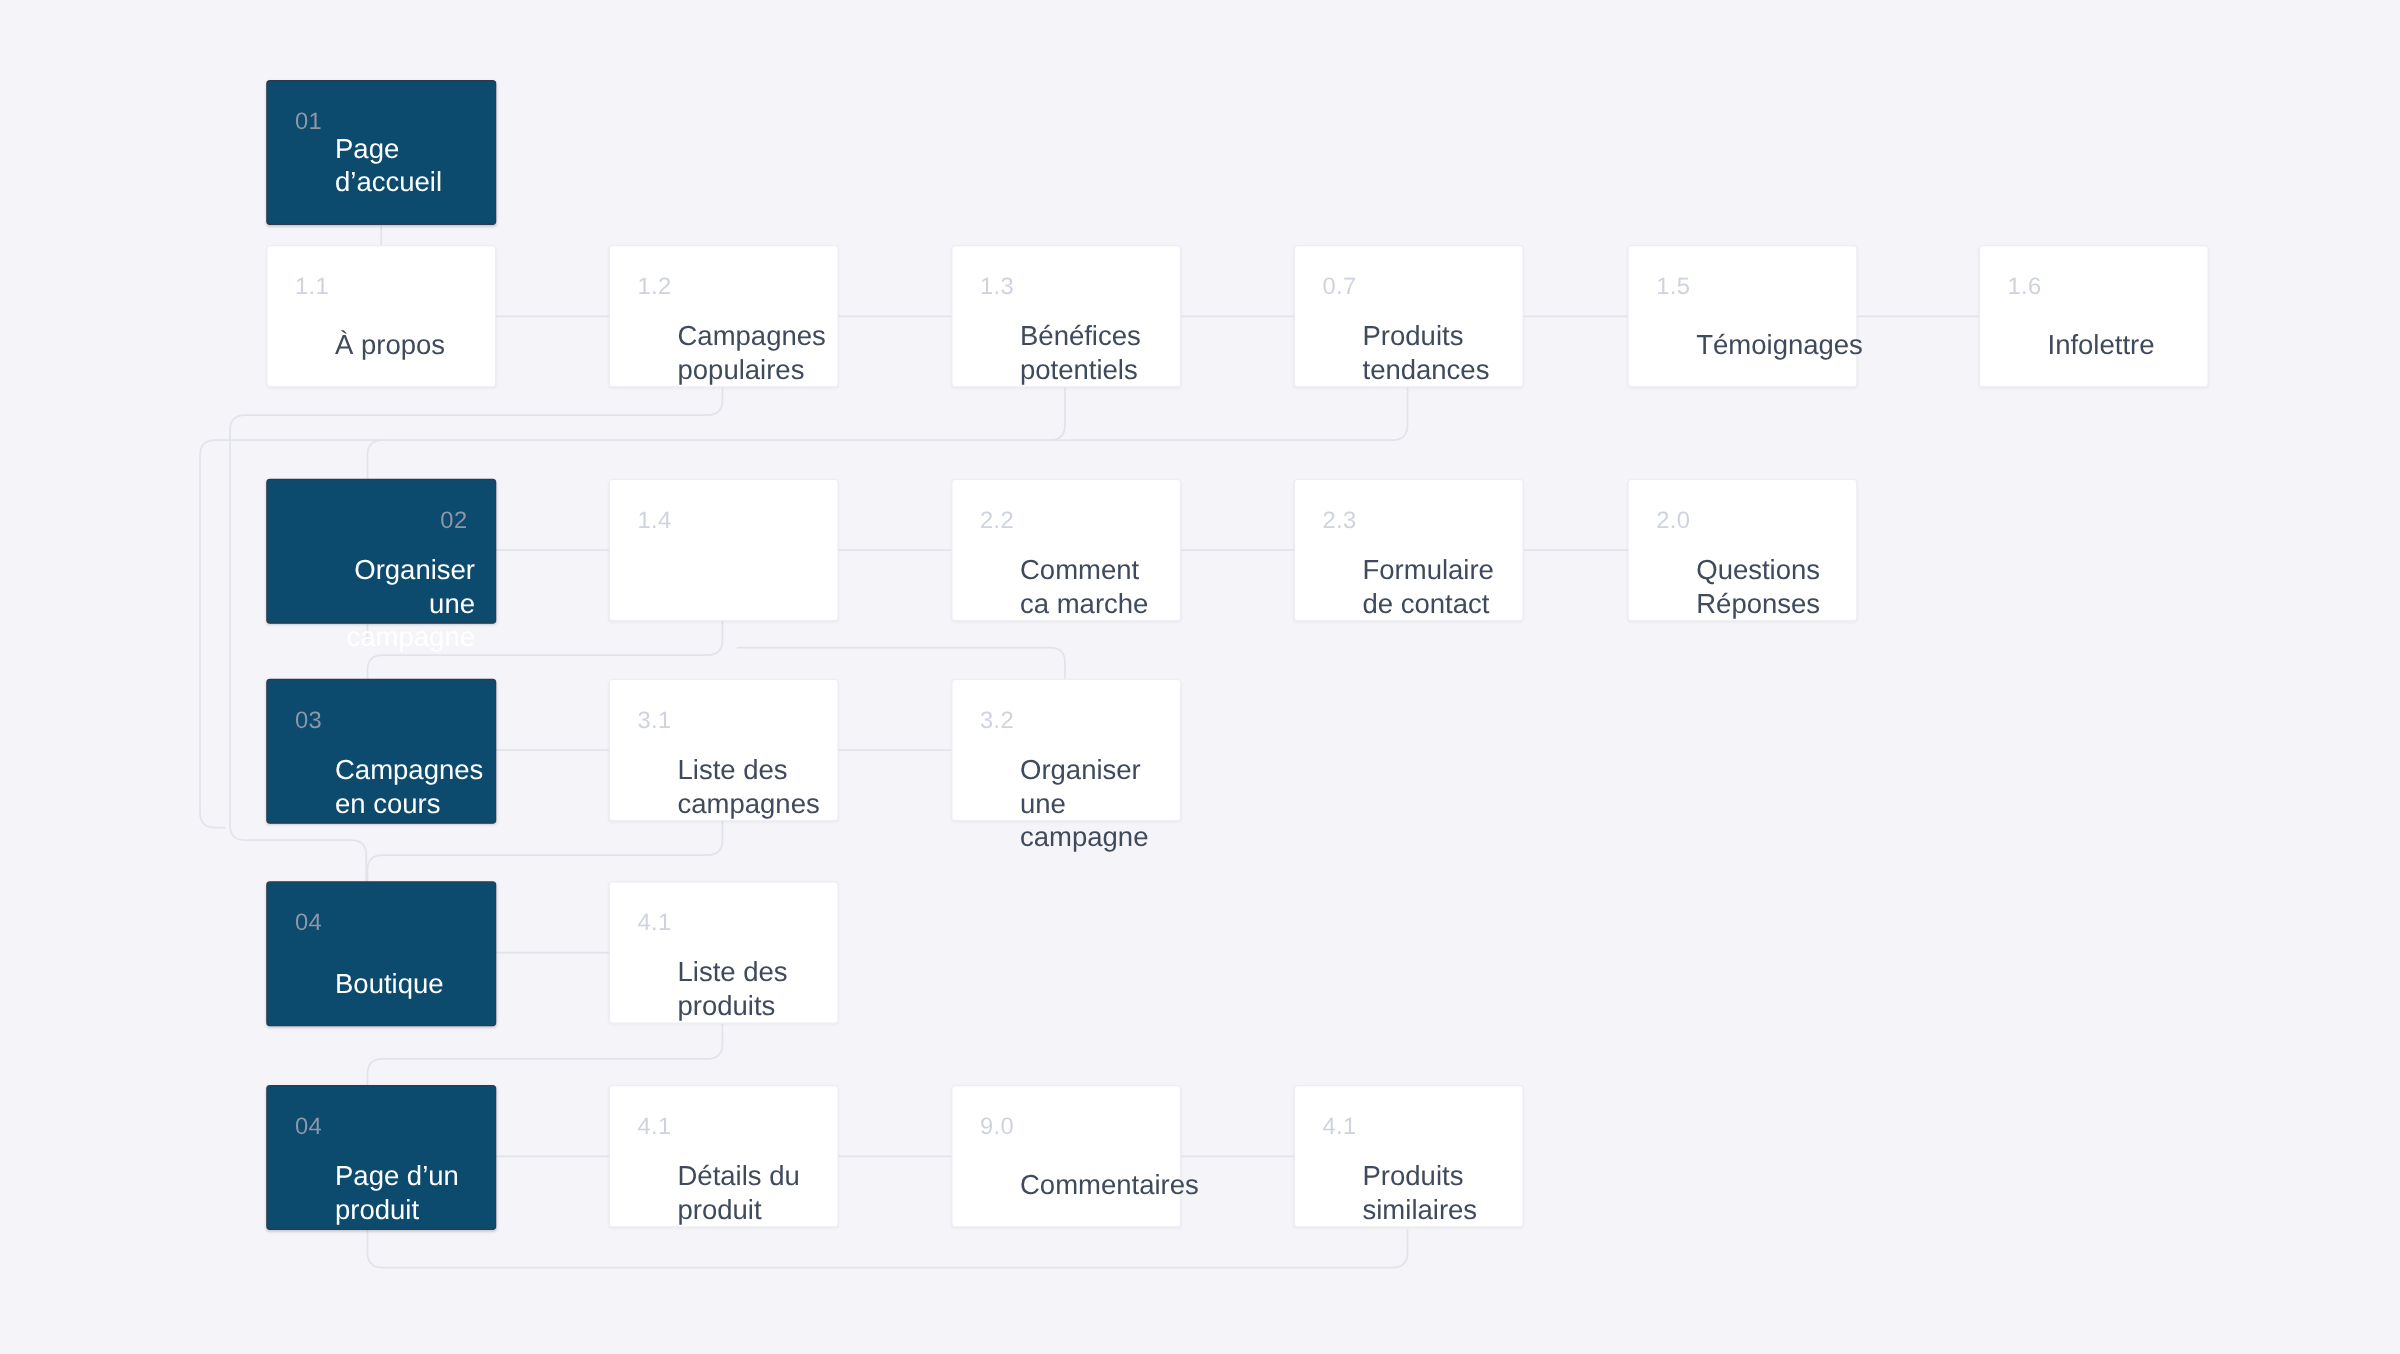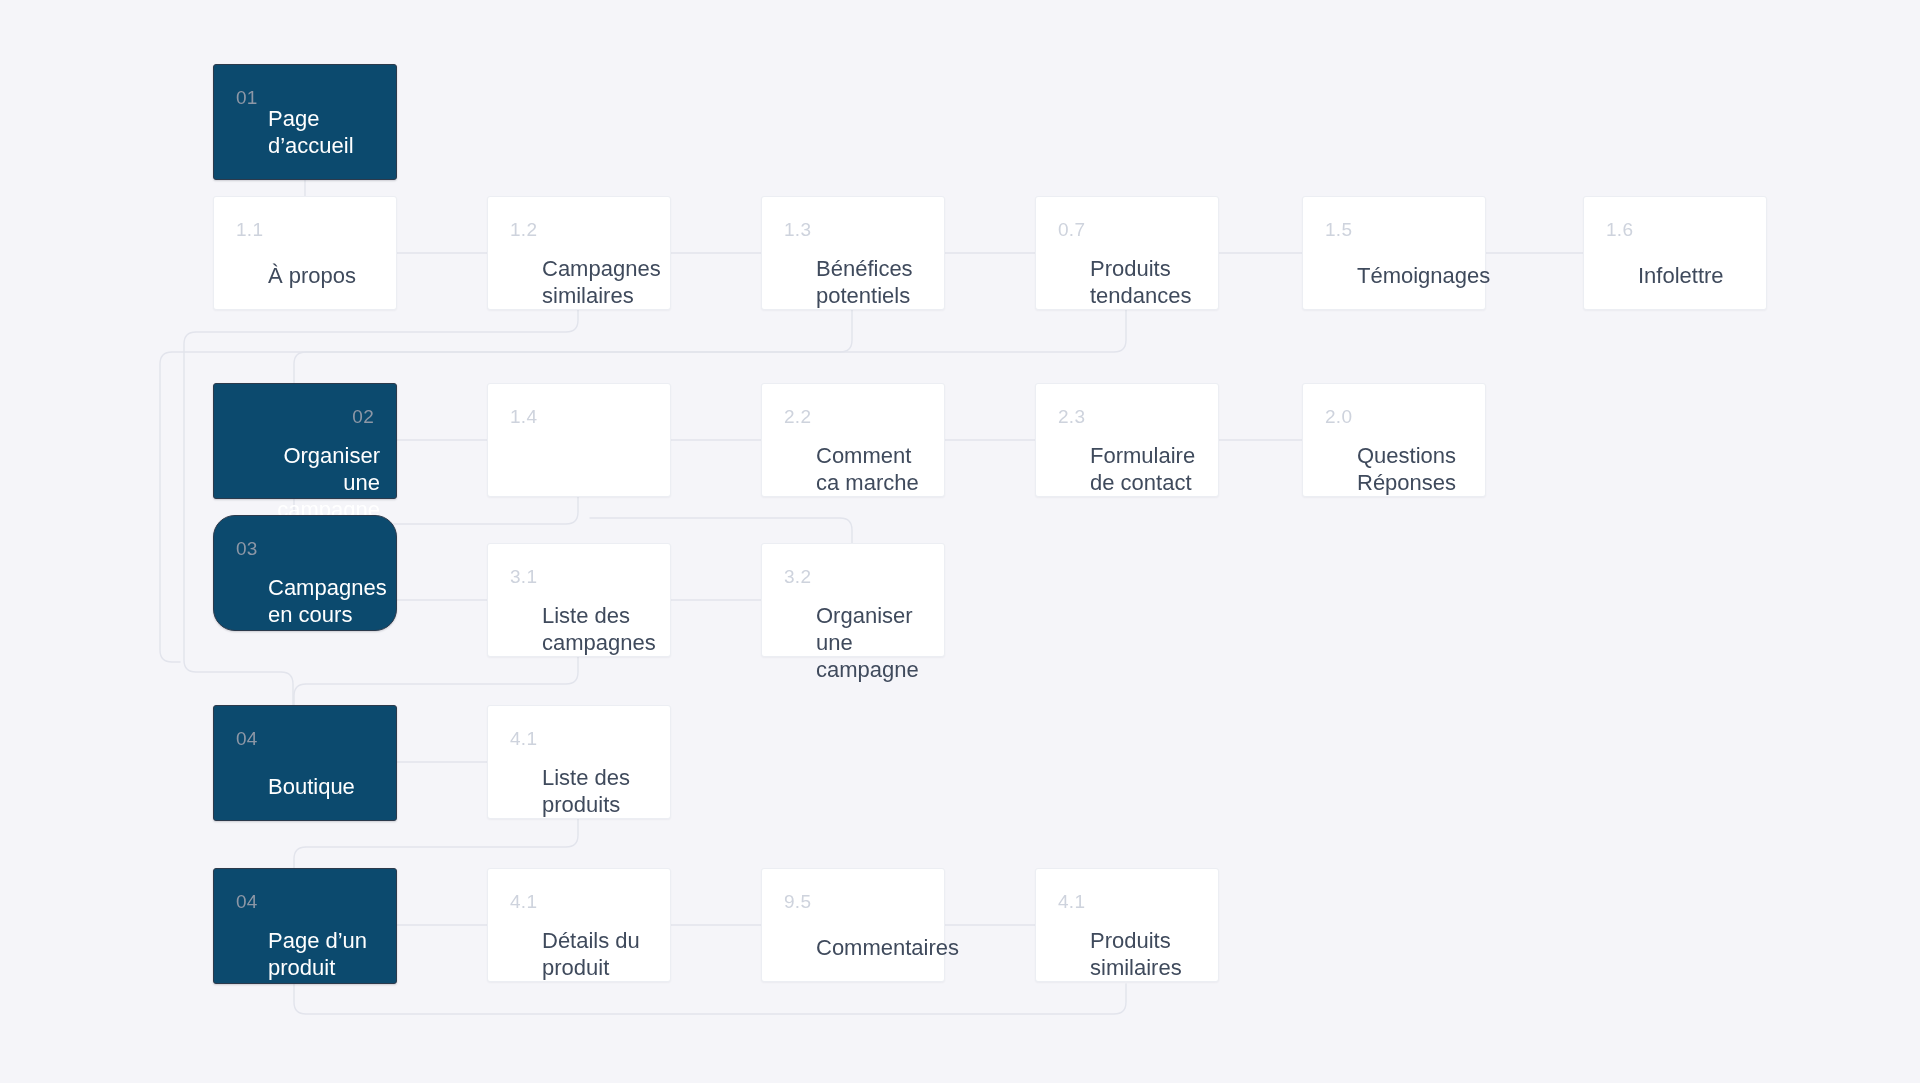--- a/index.html
+++ b/index.html
@@ -107,21 +107,21 @@
       <div class="node dark t-bottom" style="left: 213px; top: 64px; width: 184px; height: 116px;">
         <div class="num">01</div>
         <div class="title">Page d’accueil</div>
       </div>
       <div class="node light t-bottom" style="left: 213px; top: 196px; width: 184px; height: 114px;">
         <div class="num">1.1</div>
         <div class="title">À propos</div>
       </div>
       <div class="node light t-mid" style="left: 487px; top: 196px; width: 184px; height: 114px;">
         <div class="num">1.2</div>
-        <div class="title">Campagnes similaires</div>
+        <div class="title">Campagnes populaires</div>
       </div>
       <div class="node light t-mid" style="left: 761px; top: 196px; width: 184px; height: 114px;">
         <div class="num">1.3</div>
         <div class="title">Bénéfices potentiels</div>
       </div>
       <div class="node light t-mid" style="left: 1035px; top: 196px; width: 184px; height: 114px;">
         <div class="num">0.7</div>
         <div class="title">Produits tendances</div>
       </div>
       <div class="node light t-bottom" style="left: 1302px; top: 196px; width: 184px; height: 114px;">
@@ -144,21 +144,21 @@
         <div class="title">Comment ca marche</div>
       </div>
       <div class="node light t-mid" style="left: 1035px; top: 383px; width: 184px; height: 114px;">
         <div class="num">2.3</div>
         <div class="title">Formulaire de contact</div>
       </div>
       <div class="node light t-mid" style="left: 1302px; top: 383px; width: 184px; height: 114px;">
         <div class="num">2.0</div>
         <div class="title">Questions Réponses</div>
       </div>
-      <div class="node dark t-mid" style="left: 213px; top: 515px; width: 184px; height: 116px; border-radius: 22px;">
+      <div class="node dark t-mid" style="left: 213px; top: 543px; width: 184px; height: 116px;">
         <div class="num">03</div>
         <div class="title">Campagnes en cours</div>
       </div>
       <div class="node light t-mid" style="left: 487px; top: 543px; width: 184px; height: 114px;">
         <div class="num">3.1</div>
         <div class="title">Liste des campagnes</div>
       </div>
       <div class="node light t-mid" style="left: 761px; top: 543px; width: 184px; height: 114px;">
         <div class="num">3.2</div>
         <div class="title">Organiser une campagne</div>
@@ -173,21 +173,21 @@
       </div>
       <div class="node dark t-mid" style="left: 213px; top: 868px; width: 184px; height: 116px;">
         <div class="num">04</div>
         <div class="title">Page d’un produit</div>
       </div>
       <div class="node light t-mid" style="left: 487px; top: 868px; width: 184px; height: 114px;">
         <div class="num">4.1</div>
         <div class="title">Détails du produit</div>
       </div>
       <div class="node light t-bottom" style="left: 761px; top: 868px; width: 184px; height: 114px;">
-        <div class="num">9.5</div>
+        <div class="num">9.0</div>
         <div class="title">Commentaires</div>
       </div>
       <div class="node light t-mid" style="left: 1035px; top: 868px; width: 184px; height: 114px;">
         <div class="num">4.1</div>
         <div class="title">Produits similaires</div>
       </div>
     </div>
 
 </div>
 

